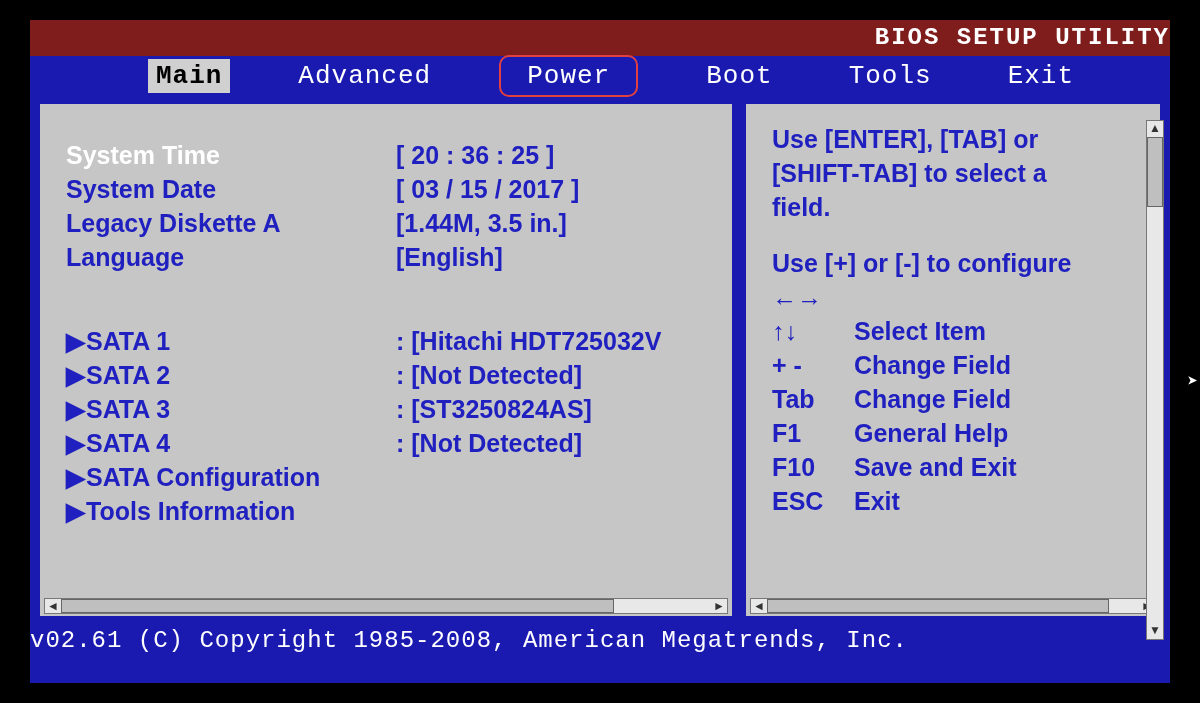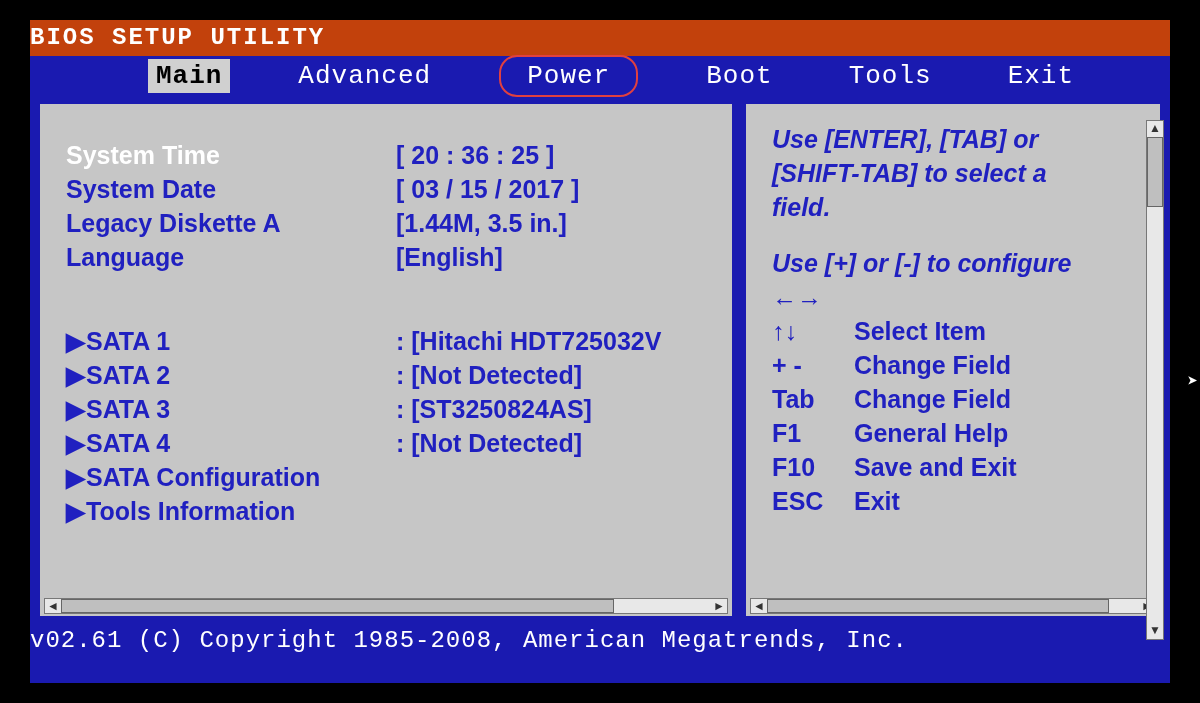--- a/index.html
+++ b/index.html
@@ -1,32 +1,32 @@
 <!DOCTYPE html>
 <html><head>
   <meta charset="utf-8">
   <style>
     * { margin:0; padding:0; box-sizing:border-box; }
     html,body{width:1200px;height:703px;overflow:hidden;background:#000;font-family:"Courier New",monospace;}
     .outer{position:absolute;left:30px;top:20px;width:1140px;height:663px;background:#1a1ab0;}
-    .title-bar{height:36px;background:#c2410c;color:#fff;text-align:left;font:700 24px/36px "Courier New",monospace;letter-spacing:2px;}
+    .title-bar{height:36px;background:#7f1d1d;color:#fff;text-align:right;font:700 24px/36px "Courier New",monospace;letter-spacing:2px;}
     .menu-bar{height:40px;background:#1a1ab0;display:flex;align-items:center;padding-left:30px;gap:60px;justify-content:center;}
     .tab{color:#fff;font:400 26px "Courier New",monospace;letter-spacing:1px;cursor:pointer;padding:2px 8px;}
     .tab.active{background:#d0d0d0;color:#000;font-weight:700;}
-    .tab.highlight{border:2px solid #e04040;border-radius:18px;padding:4px 26px;}
+    .tab.highlight{border:2px solid #e04040;border-radius:10px;padding:4px 26px;}
     .panels{display:flex;height:520px;padding:0 6px;margin-top:4px;}
     .panel{background:#c6c6c6;border:4px solid #1a1ab0;position:relative;}
     .panel.left{width:700px;margin-right:6px;}
     .panel.right{flex:1;}
     .panel-inner{padding:18px 18px 10px 26px;color:#2020c0;font:700 25px/34px Arial,sans-serif;height:480px;overflow:hidden;}
     .row{display:flex;white-space:nowrap;}
     .row .lbl{min-width:330px;}
     .row.sel .lbl{color:#fff;}
     .tri{display:inline-block;width:20px;}
-    .help-line{white-space:nowrap;font-style:italic;}
+    .help-line{white-space:nowrap;}
     .key-row{display:flex;white-space:nowrap;}
     .key-row .k{min-width:82px;}
     .hscroll{position:absolute;left:4px;right:4px;bottom:2px;height:16px;background:#e8e8e8;border:1px solid #777;}
     .hscroll .track{position:absolute;left:16px;right:16px;top:0;bottom:0;}
     .hscroll .thumb{position:absolute;top:0;bottom:0;background:#bfbfbf;border:1px solid #666;}
     .hscroll .arrow{position:absolute;top:0;width:16px;height:14px;text-align:center;font:12px/14px sans-serif;color:#333;}
     .hscroll .arrow.l{left:0;} .hscroll .arrow.r{right:0;}
     .vscroll{position:absolute;top:100px;right:6px;width:18px;height:520px;background:#e8e8e8;border:1px solid #777;}
     .vscroll .arrow{position:absolute;left:0;right:0;height:16px;text-align:center;font:12px/14px sans-serif;color:#333;}
     .vscroll .arrow.u{top:0;} .vscroll .arrow.d{bottom:0;}

